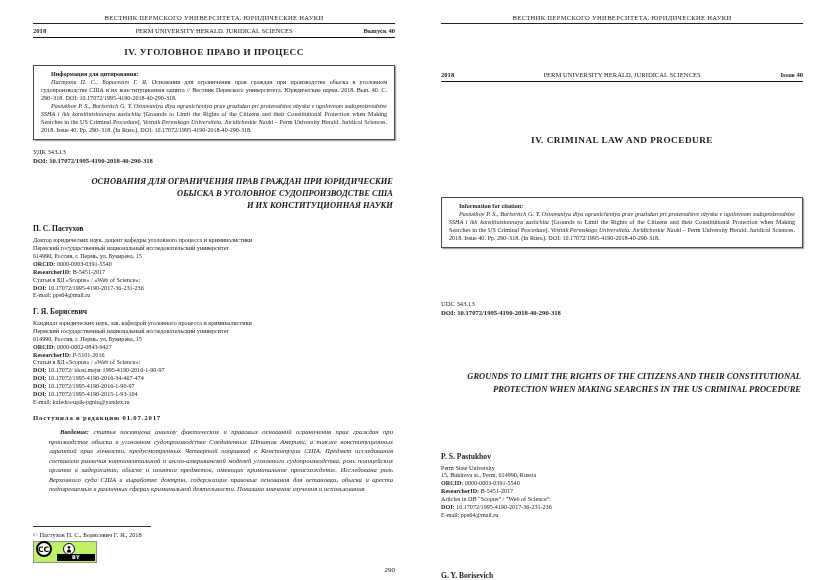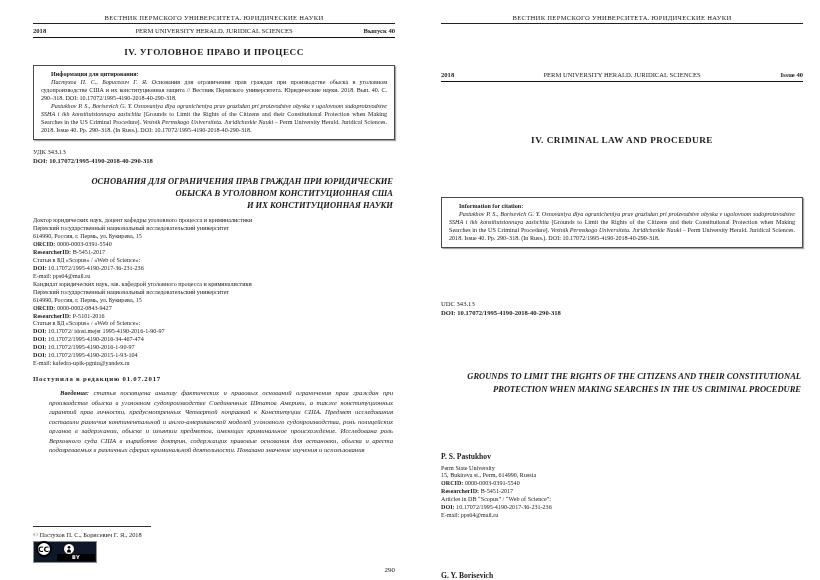--- a/index.html
+++ b/index.html
@@ -60,21 +60,21 @@
   .abstract {
     font-style:italic; font-size:6.7px; line-height:1.42;
     text-align:justify; text-indent:11px; margin:3px 2px 0 16px;
   }
   .abstract .lead { font-weight:bold; }
 
   
   .footnote { margin-top:auto; padding-top:4px; font-size:6.4px; }
   .fn-rule { width:118px; border-top:0.9px solid #333; margin-bottom:3.5px; }
   .cc-badge {
-    position:relative; width:64px; height:22px; background:#0f172a;
+    position:relative; width:64px; height:22px; background:#bef264;
     border:0.6px solid #8f8f8f; margin-top:3.5px;
     font-family:"DejaVu Sans", sans-serif;
   }
   .cc-circle {
     position:absolute; left:1.5px; top:-1px; width:16px; height:16px;
     border-radius:50%; background:#fff; border:2.2px solid #000;
     display:flex; align-items:center; justify-content:center;
     font-size:7.5px; font-weight:bold; color:#000;
   }
   .person-circle {
@@ -111,38 +111,40 @@
       <p><span class="it">Pastukhov P. S., Borisevich G. Y. Osnovaniya dlya ogranicheniya prav grazhdan pri proizvodstve obyska v ugolovnom sudoproizvodstve SSHA i ikh konstitutsionnaya zashchita</span><span> [Grounds to Limit the Rights of the Citizens and their Constitutional Protection when Making Searches in the US Criminal Procedure]. </span><span class="it">Vestnik Permskogo Universiteta. Juridicheskie Nauki</span><span> – Perm University Herald. Juridical Sciences. 2018. Issue 40. Pp. 290–318. (In Russ.). DOI: 10.17072/1995-4190-2018-40-290-318.</span></p>
     </div>
 
     <div class="udc-block">
       <div>УДК 343.13</div>
       <div class="doi-head">DOI: 10.17072/1995-4190-2018-40-290-318</div>
     </div>
 
     <div class="art-title">
       <div>ОСНОВАНИЯ ДЛЯ ОГРАНИЧЕНИЯ ПРАВ ГРАЖДАН ПРИ ЮРИДИЧЕСКИЕ</div>
-      <div>ОБЫСКА В УГОЛОВНОМ КОНСТИТУЦИОННАЯ США</div>
+      <div>ОБЫСКА В УГОЛОВНОЕ СУДОПРОИЗВОДСТВЕ США</div>
       <div>И ИХ КОНСТИТУЦИОННАЯ НАУКИ</div>
     </div>
 
     <div>
+      <div class="author-name">П. С. Пастухов</div>
       <div class="author-details">
         <div>Доктор юридических наук, доцент кафедры уголовного процесса и криминалистики</div>
         <div>Пермский государственный национальный исследовательский университет</div>
         <div>614990, Россия, г. Пермь, ул. Букирева, 15</div>
         <div><span class="b">ORCID:</span> <span>0000-0003-0391-5540</span></div>
         <div><span class="b">ResearcherID:</span> <span>B-5451-2017</span></div>
         <div>Статьи в БД «Scopus» / «Web of Science»:</div>
         <div><span class="b">DOI:</span> <span>10.17072/1995-4190-2017-36-231-236</span></div>
         <div>E-mail: pps64@mail.ru</div>
       </div>
     </div>
 
     <div>
+      <div class="author-name">Г. Я. Борисевич</div>
       <div class="author-details">
         <div>Кандидат юридических наук, зав. кафедрой уголовного процесса и криминалистики</div>
         <div>Пермский государственный национальный исследовательский университет</div>
         <div>614990, Россия, г. Пермь, ул. Букирева, 15</div>
         <div><span class="b">ORCID:</span> <span>0000-0002-0843-9427</span></div>
         <div><span class="b">ResearcherID:</span> <span>P-5101-2016</span></div>
         <div>Статьи в БД «Scopus» / «Web of Science»:</div>
         <div><span class="b">DOI:</span> <span>10.17072/ idosi.mejsr 1995-4190-2016-1-90-97</span></div>
         <div><span class="b">DOI:</span> <span>10.17072/1995-4190-2016-34-467-474</span></div>
         <div><span class="b">DOI:</span> <span>10.17072/1995-4190-2016-1-90-97</span></div>

